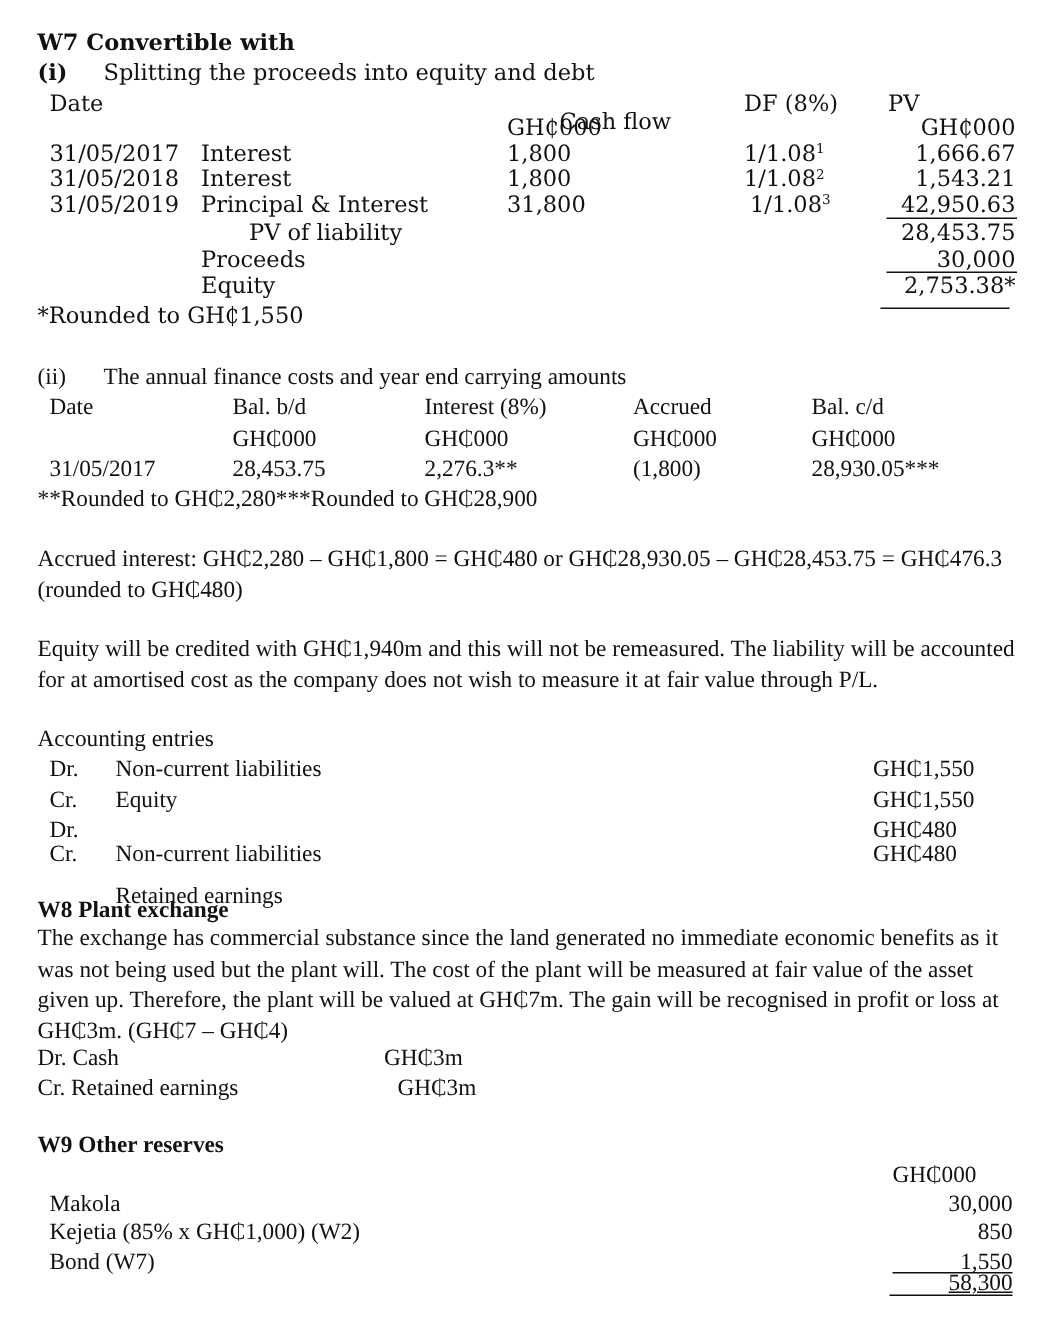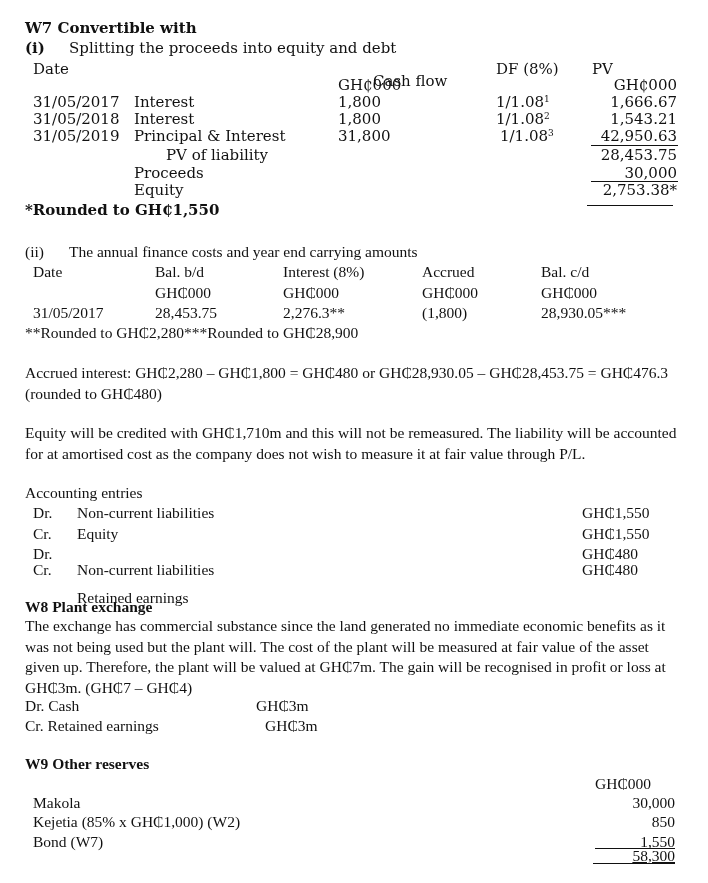--- a/index.html
+++ b/index.html
@@ -54,21 +54,21 @@
 <div class="ul" style="left:591px;width:87px;top:145px;"></div>
 
 <div class="t" style="left:134px;top:147px;margin-left:32px;">PV of liability</div>
 <div class="t r" style="right:31px;top:147px;">28,453.75</div>
 <div class="t" style="left:134px;top:165px;">Proceeds</div>
 <div class="t r" style="right:31px;top:165px;">30,000</div>
 <div class="ul" style="left:591px;width:87px;top:181px;"></div>
 <div class="t" style="left:134px;top:182px;">Equity</div>
 <div class="t r" style="right:31px;top:182px;">2,753.38*</div>
 <div class="ul" style="left:587px;width:86px;top:205px;"></div>
-<div class="t" style="left:25px;top:202px;font-weight:bold;">*Rounded to GH₵1,550</div>
+<div class="t" style="left:25px;top:202px;">*Rounded to GH₵1,550</div>
 
 <div class="t narrow" style="left:25px;top:243px;">(ii)</div>
 <div class="t narrow" style="left:69px;top:243px;">The annual finance costs and year end carrying amounts</div>
 
 <div class="t narrow" style="left:33px;top:263px;">Date</div>
 <div class="t narrow" style="left:155px;top:263px;">Bal. b/d</div>
 <div class="t narrow" style="left:283px;top:263px;">Interest (8%)</div>
 <div class="t narrow" style="left:422px;top:263px;">Accrued</div>
 <div class="t narrow" style="left:541px;top:263px;">Bal. c/d</div>
 
@@ -81,21 +81,21 @@
   <div class="t narrow" style="left:33px;top:304px;">31/05/2017</div>
   <div class="t narrow" style="left:155px;top:304px;">28,453.75</div>
   <div class="t narrow" style="left:283px;top:304px;">2,276.3**</div>
   <div class="t narrow" style="left:422px;top:304px;">(1,800)</div>
   <div class="t narrow" style="left:541px;top:304px;">28,930.05***</div>
 </div>
 <div class="t narrow" style="left:25px;top:324px;">**Rounded to GH₵2,280***Rounded to GH₵28,900</div>
 
 <div class="para narrow" style="top:363px;">Accrued interest: GH₵2,280 – GH₵1,800 = GH₵480 or GH₵28,930.05 – GH₵28,453.75 = GH₵476.3 (rounded to GH₵480)</div>
 
-<div class="para narrow" style="top:423px;">Equity will be credited with GH₵1,710m and this will not be remeasured. The liability will be accounted for at amortised cost as the company does not wish to measure it at fair value through P/L.</div>
+<div class="para narrow" style="top:423px;">Equity will be credited with GH₵1,940m and this will not be remeasured. The liability will be accounted for at amortised cost as the company does not wish to measure it at fair value through P/L.</div>
 <div class="t narrow" style="left:25px;top:484px;">Accounting entries</div>
 
 <div>
   <div class="t narrow" style="left:33px;top:504px;">Dr.</div>
   <div class="t narrow" style="left:77px;top:504px;">Non-current liabilities</div>
   <div class="t narrow" style="left:582px;top:504px;">GH₵1,550</div>
 </div>
 <div>
   <div class="t narrow" style="left:33px;top:525px;">Cr.</div>
   <div class="t narrow" style="left:77px;top:525px;">Equity</div>

